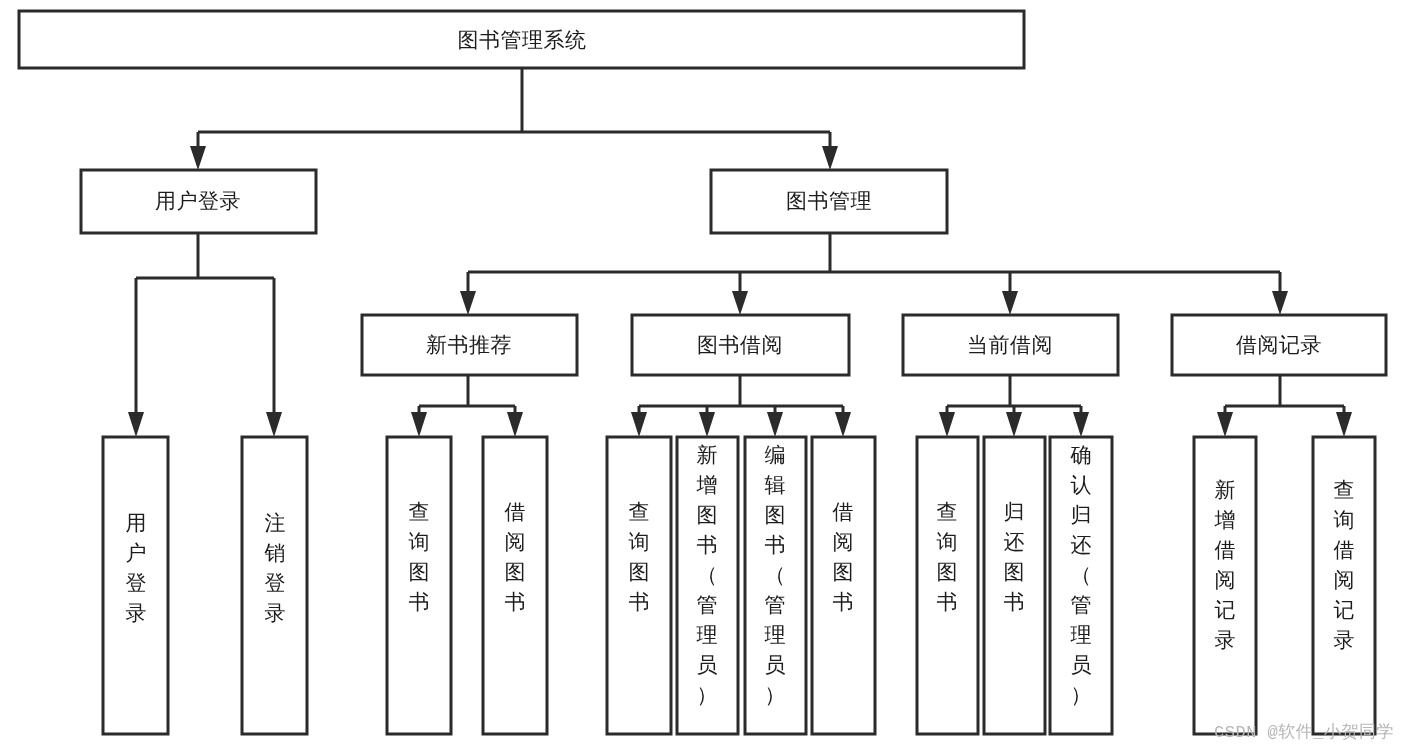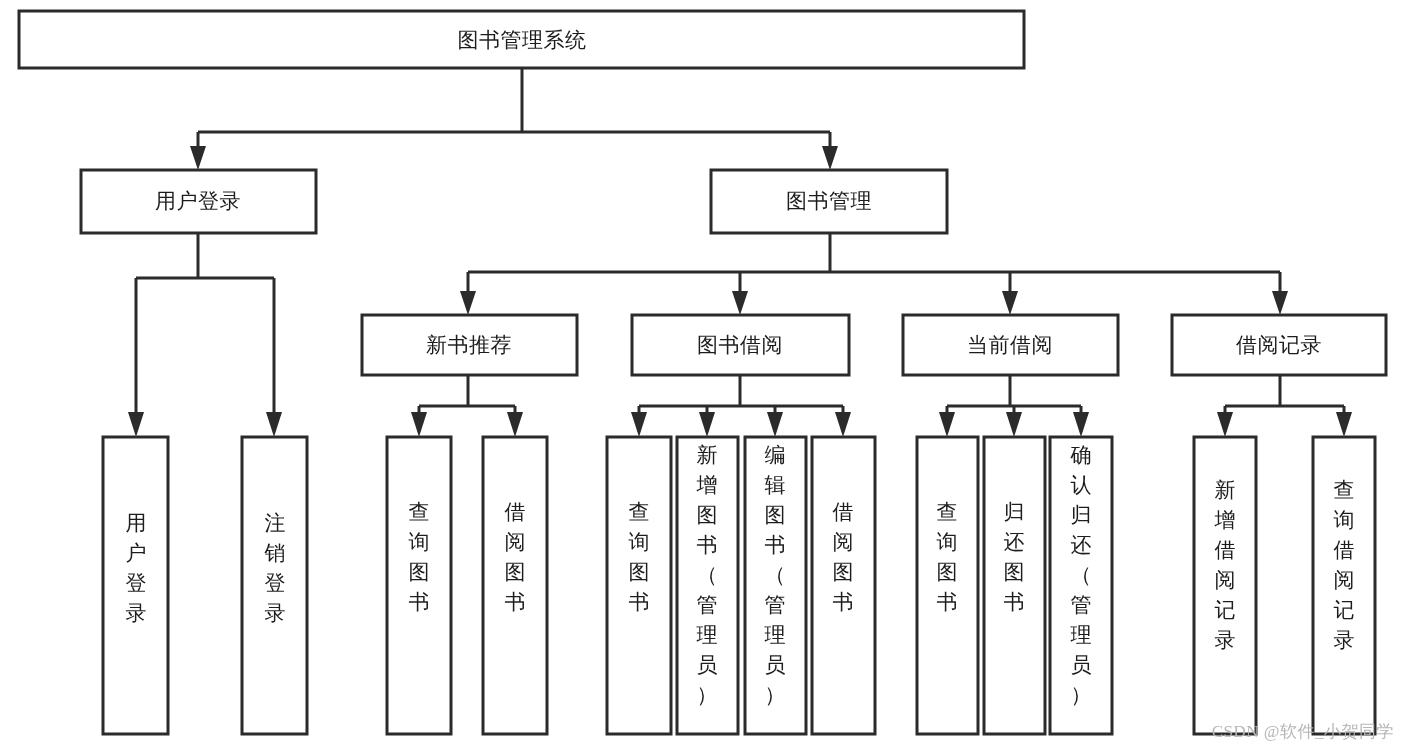--- a/index.html
+++ b/index.html
@@ -53,21 +53,21 @@
     stroke-linecap: butt;
   }
   .arrow-head {
     fill: #2b2b2b;
     stroke: none;
   }
   .watermark {
     position: absolute;
     right: 8px;
     bottom: 4px;
-    font-family: Liberation Serif, serif;
+    font-family: Liberation Mono, monospace;
     font-size: 17px;
     color: #b6b6b6;
     white-space: nowrap;
     letter-spacing: 0.5px;
   }
 </style>
 </head>
 <body>
 
 <div id="diagram-root">

